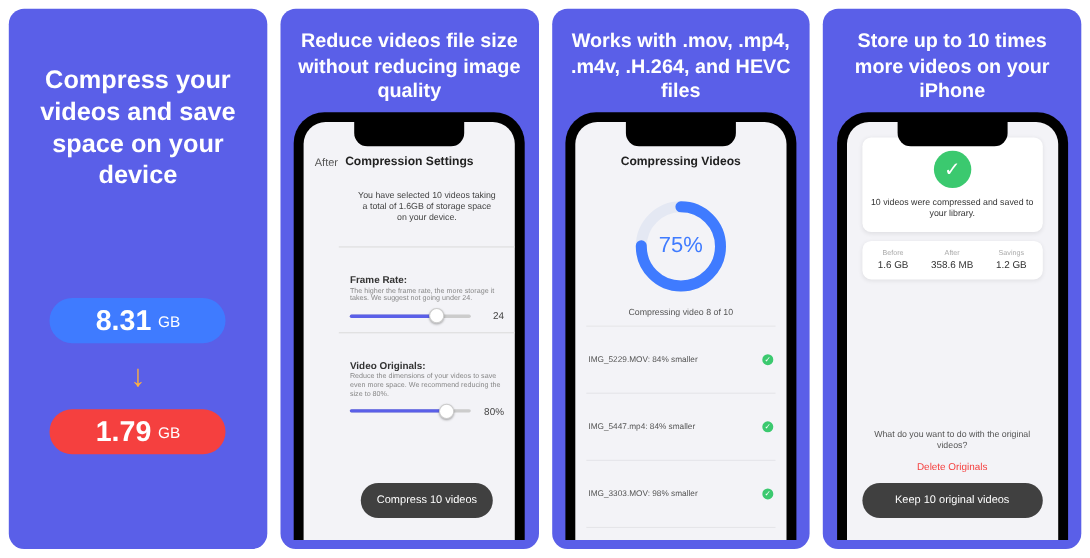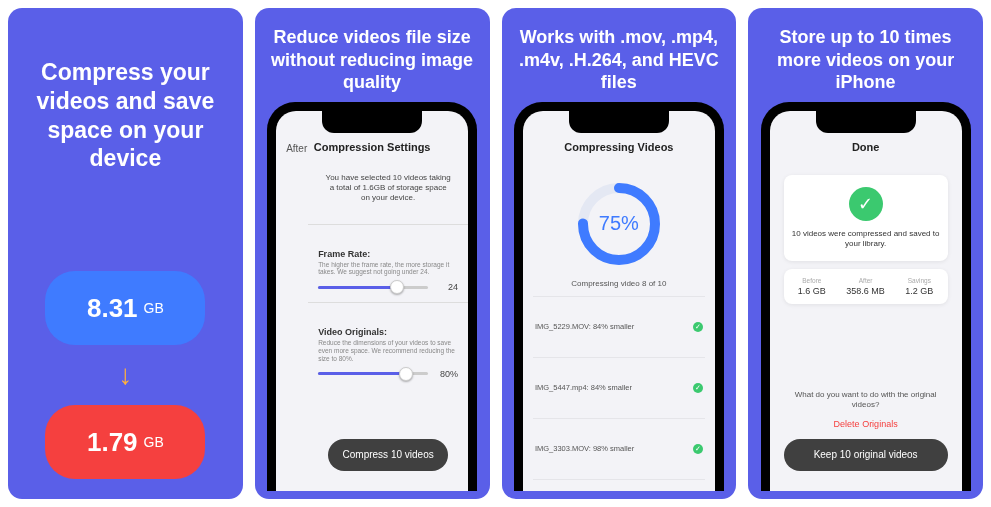--- a/index.html
+++ b/index.html
@@ -29,21 +29,21 @@
       padding: 18px 14px 8px;
     }
     .panel1 .panel-title { font-size: 23px; line-height: 1.25; padding-top: 50px; }
     .panel2 .panel-title, .panel3 .panel-title, .panel4 .panel-title {
       font-size: 18px; line-height: 1.25; padding-top: 18px; padding-bottom: 6px;
     }
 
     
     .panel1-body { margin-top: 90px; display: flex; flex-direction: column; align-items: center; gap: 16px; }
     .pill {
-      width: 160px; height: 74px; border-radius: 30px;
+      width: 160px; height: 41px; border-radius: 30px;
       display: flex; align-items: center; justify-content: center;
       color: #fff; font-weight: 600; font-size: 26px; gap: 6px;
     }
     .pill .unit { font-size: 14px; font-weight: 500; }
     .pill-blue { background: #3f7bff; }
     .pill-red { background: #f5403f; }
     .arrow-down { color: #ffb13d; font-size: 28px; line-height: 1; }
 
     
     .phone {
@@ -217,23 +217,20 @@
       </div>
     </div>
   </div>
 </div>
 
 <div class="panel panel4">
   <div class="panel-title">Store up to 10 times more videos on your iPhone</div>
   <div class="phone">
     <div class="notch"></div>
     <div class="screen">
-      <div class="nav">
-        <span class="nav-title">Done</span>
-      </div>
       <div class="screen-body" style="flex:1;">
         <div class="done-card">
           <div class="done-check">✓</div>
           <div class="done-msg">10 videos were compressed and saved to your library.</div>
         </div>
         <div class="stats-card">
           <div class="stat">
             <div class="stat-label">Before</div>
             <div class="stat-val">1.6 GB</div>
           </div>

